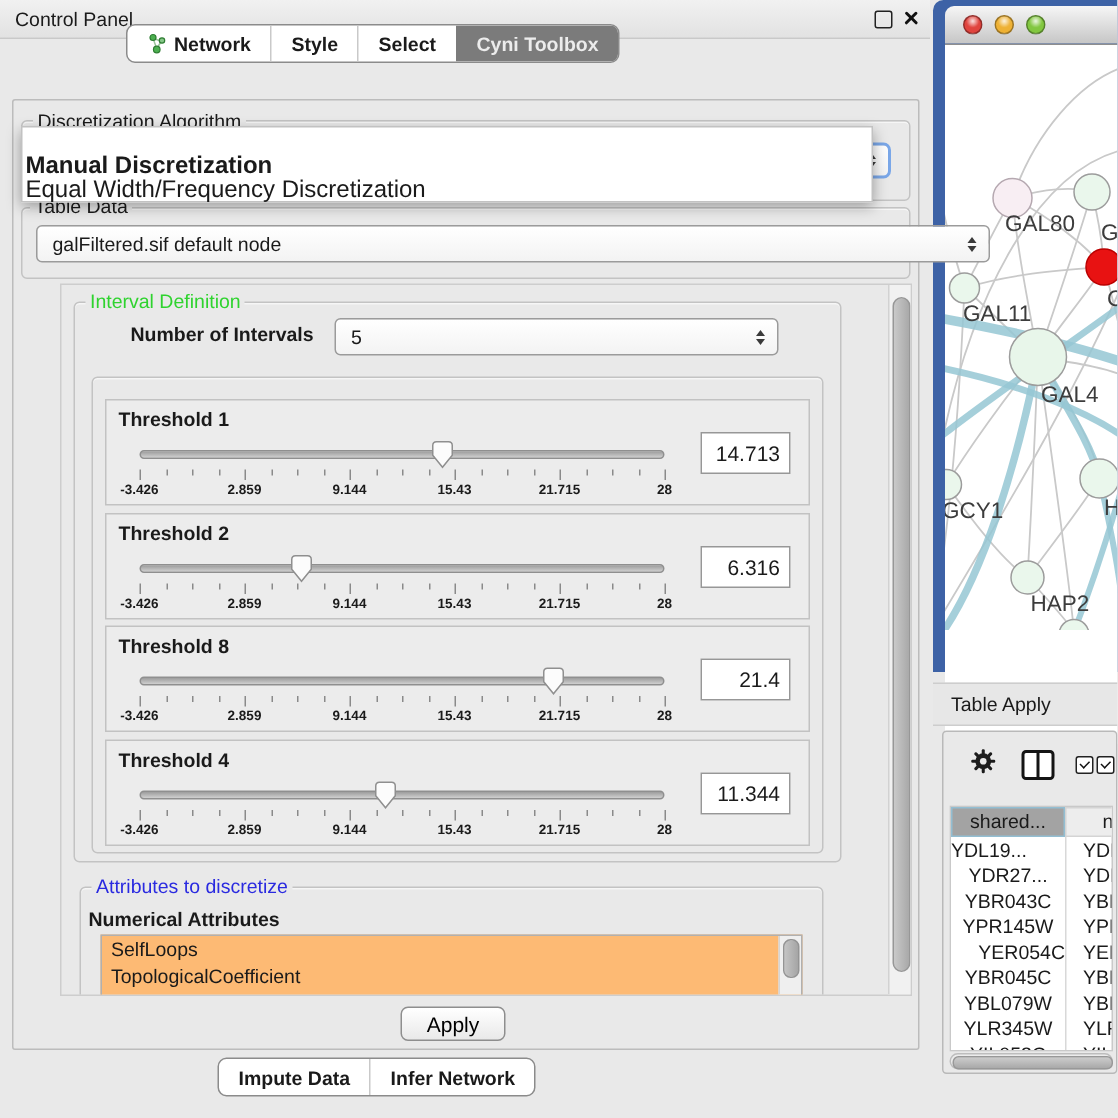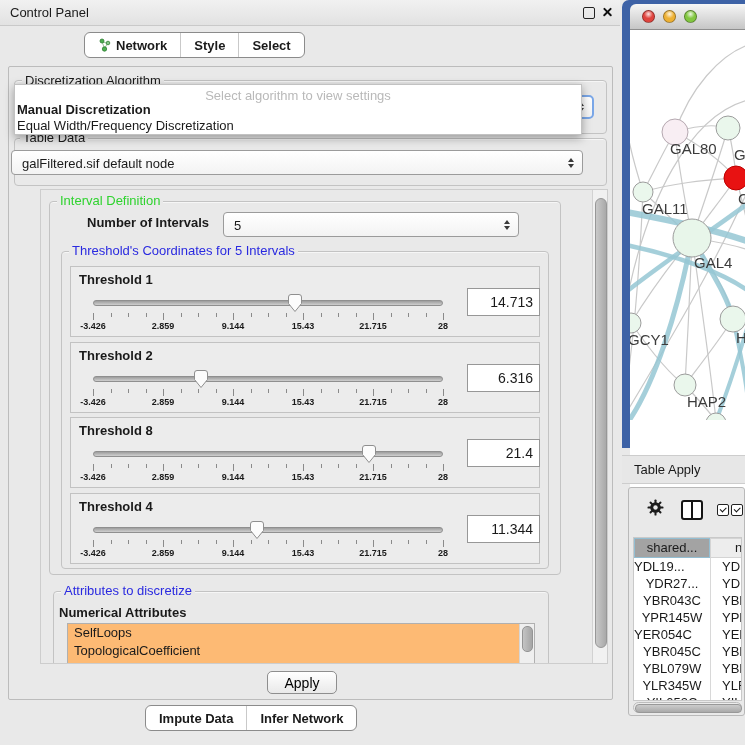--- a/index.html
+++ b/index.html
@@ -33,21 +33,21 @@
   .combo{position:absolute;background:linear-gradient(#ffffff,#f3f3f3);border:1px solid #9b9b9b;
     border-radius:4px;box-sizing:border-box;font-size:13px;z-index:1}
   .combo .val{position:absolute;left:10px;top:50%;transform:translateY(-50%);white-space:nowrap}
   .steppers{position:absolute;right:8px;top:50%;transform:translateY(-50%);display:flex;flex-direction:column;gap:2px}
   .tri-up{width:0;height:0;border-left:3.5px solid transparent;border-right:3.5px solid transparent;border-bottom:4.5px solid #3a3a3a}
   .tri-down{width:0;height:0;border-left:3.5px solid transparent;border-right:3.5px solid transparent;border-top:4.5px solid #3a3a3a}
 
   .popup{position:absolute;left:14px;top:84px;width:566px;height:49px;background:#fff;
     border:1px solid #c2c2c2;box-shadow:0 3px 9px rgba(0,0,0,.35);z-index:6}
   .popup-hint{position:absolute;top:3px;left:0;width:100%;text-align:center;font-size:13px;color:#b9b9b9}
-  .popup-opt{position:absolute;left:2px;font-size:13px;white-space:nowrap}
+  .popup-opt{position:absolute;left:2px;font-size:16px;white-space:nowrap}
   .popup-opt.o0{top:17px;font-weight:bold}
   .popup-opt.o1{top:33px}
 
   
   .scrollpanel{position:absolute;left:40px;top:189px;width:566px;height:473px;
     border:1px solid #cdcdcd;background:#e9e9e9;overflow:hidden}
   .vsb{position:absolute;left:551px;top:0;width:15px;height:473px;background:#f1f1f1;border-left:1px solid #d2d2d2}
   .vsb-thumb{position:absolute;left:2px;top:8px;width:10px;height:448px;border-radius:6px;
     background:linear-gradient(90deg,#c9c9c9,#a9a9a9);border:1px solid #979797}
 
@@ -55,21 +55,21 @@
 
   
   .th-panel{position:absolute;left:8px;width:470px;height:71px;background:#ececec;border:1px solid #c2c2c2;box-sizing:border-box}
   .th-title{position:absolute;left:8px;top:5px;font-size:13px;font-weight:bold}
   .th-track{position:absolute;left:22px;top:33px;width:350px;height:6px;border-radius:4px;
     background:linear-gradient(#9d9d9d,#cfcfcf);border:1px solid #8f8f8f;box-sizing:border-box}
   .th-thumb{position:absolute;top:26px;z-index:2}
   .tick{position:absolute;top:46px;width:1px;height:4px;background:#8a8a8a}
   .tick.major{height:7px}
   .tick-label{position:absolute;top:54px;transform:translateX(-50%);font-size:9px;font-weight:bold;white-space:nowrap}
-  .th-value{position:absolute;left:396px;top:21px;width:73px;height:28px;background:#fff;border:1px solid #979797;
+  .th-value{position:absolute;left:396px;top:21px;width:60px;height:28px;background:#fff;border:1px solid #979797;
     box-sizing:border-box;font-size:14px;line-height:26px;text-align:right;padding-right:6px}
 
   .attr-title{position:absolute;font-size:13px;font-weight:bold}
   .attr-list{position:absolute;background:#fdba74;border:1px solid #b0b0b0;overflow:hidden}
   .attr-item{height:18px;line-height:18px;font-size:13px;padding-left:6px;white-space:nowrap}
   .list-vsb{position:absolute;right:0;top:0;width:14px;height:100%;background:#efefef;border-left:1px solid #d5d5d5}
   .list-vsb-thumb{position:absolute;left:2px;top:2px;width:9px;height:24px;border-radius:5px;
     background:linear-gradient(90deg,#c4c4c4,#a5a5a5);border:1px solid #949494}
 
   .apply-btn{position:absolute;left:267px;top:671px;width:70px;height:23px;border:1px solid #8e8e8e;border-radius:5px;
@@ -107,62 +107,64 @@
 
 <div class="cp-titlebar">
   <span class="cp-title">Control Panel</span>
   <div class="float-ic"></div>
   <div class="close-ic">
       <i class="x1"></i>
       <i class="x2"></i>
     </div>
 </div>
 
-<div id="top-tabs" class="tabbar" style="left:84px;top:32px">
+<div id="top-tabs" class="tabbar" style="left:84px;top:16px">
     <div class="tab">
       <svg width="13" height="14" viewBox="0 0 13 14">
         <g stroke="#9bc49b" stroke-width="1">
           <line x1="4" y1="3.5" x2="9.5" y2="5.5"></line>
           <line x1="4" y1="3.5" x2="6.5" y2="10.5"></line>
           <line x1="9.5" y1="5.5" x2="6.5" y2="10.5"></line>
         </g>
         <circle cx="4" cy="3" r="2" fill="#4caf50" stroke="#2e7d32" stroke-width="0.8"></circle>
         <circle cx="10" cy="5" r="1.8" fill="#85c787" stroke="#2e7d32" stroke-width="0.8"></circle>
         <circle cx="6.5" cy="11" r="2.2" fill="#4caf50" stroke="#2e7d32" stroke-width="0.8"></circle>
       </svg>
       <span>Network</span>
     </div>
     <div class="tab">
       <span>Style</span>
     </div>
     <div class="tab">
       <span>Select</span>
     </div>
+    <div class="tab selected" style="background: rgb(123, 123, 123);">
+      <span>Cyni Toolbox</span>
+    </div>
   </div>
 
 <div class="outer-panel"></div>
 
 <div class="grp" style="left:14px;top:80px;width:591px;height:52px"></div>
 <div class="grp-label" style="left:22px;top:74px">Discretization Algorithm</div>
 <div class="combo" id="algo-combo" style="left: 24px; top: 95px; width: 570px; height: 24px; border-width: 2px; border-radius: 5px; border-color: rgb(122, 167, 232);">
   <div class="steppers">
       <div class="tri-up"></div>
       <div class="tri-down"></div>
     </div>
 </div>
 
 <div class="popup">
-  <div class="popup-hint">Select algorithm to view settings</div>
   <div class="popup-opt o0">Manual Discretization</div>
   <div class="popup-opt o1">Equal Width/Frequency Discretization</div>
 </div>
 
 <div class="grp" style="left:14px;top:138px;width:591px;height:46px"></div>
 <div class="grp-label" style="left:20px;top:131px">Table Data</div>
-<div class="combo" style="left:11px;top:150px;width:572px;height:25px">
+<div class="combo" style="left:24px;top:150px;width:636px;height:25px">
   <span class="val">galFiltered.sif default node</span>
   <div class="steppers">
       <div class="tri-up"></div>
       <div class="tri-down"></div>
     </div>
 </div>
 
 <div class="scrollpanel">
 
   <div class="grp" style="left:8px;top:11px;width:510px;height:372px"></div>
@@ -312,21 +314,20 @@
         <div class="tick" style="left: 354.5px;"></div>
         <div class="tick major" style="left: 372px;"></div>
         <div class="tick-label" style="left: 22px;">-3.426</div>
         <div class="tick-label" style="left: 92px;">2.859</div>
         <div class="tick-label" style="left: 162px;">9.144</div>
         <div class="tick-label" style="left: 232px;">15.43</div>
         <div class="tick-label" style="left: 302px;">21.715</div>
         <div class="tick-label" style="left: 372px;">28</div>
       </div>
     </div>
-  <div class="grp-label lbl-blue" style="left: 28px; top: 54px; color: rgb(42, 42, 224);">Threshold's Coordinates for 5 Intervals</div>
 
   <div class="grp" style="left:12px;top:401px;width:494px;height:90px"></div>
   <div class="grp-label lbl-blue" style="left: 20px; top: 394px; color: rgb(42, 42, 224);">Attributes to discretize</div>
   <div class="attr-title" style="left:18px;top:415px">Numerical Attributes</div>
   <div class="attr-list" id="attr-list" style="left:26px;top:433px;width:466px;height:60px">
     <div class="attr-item">SelfLoops</div>
       <div class="attr-item">TopologicalCoefficient</div>
       <div class="attr-item">BetweennessCentrality</div>
       <div class="list-vsb">
         <div class="list-vsb-thumb"></div>
@@ -433,21 +434,21 @@
   <div class="tp-hcell" style="left: 0px; width: 76px; background: #a3a3a3; border: 1px solid rgb(147, 190, 210);">shared...</div>
       <div class="tp-hcell" style="left: 76px; width: 76px; background: rgb(237, 237, 237); border: 1px solid rgb(212, 212, 212); text-align: left; padding-left: 24px;">name</div>
       <div class="tp-row-cell" style="top: 20px; left: 0px; width: 76px; text-align: left;">YDL19...</div>
       <div class="tp-row-cell" style="top: 20px; left: 88px;">YDL1</div>
       <div class="tp-row-cell" style="top: 37px; left: 0px; width: 76px; text-align: center;">YDR27...</div>
       <div class="tp-row-cell" style="top: 37px; left: 88px;">YDR2</div>
       <div class="tp-row-cell" style="top: 54px; left: 0px; width: 76px; text-align: center;">YBR043C</div>
       <div class="tp-row-cell" style="top: 54px; left: 88px;">YBR0</div>
       <div class="tp-row-cell" style="top: 71px; left: 0px; width: 76px; text-align: center;">YPR145W</div>
       <div class="tp-row-cell" style="top: 71px; left: 88px;">YPR1</div>
-      <div class="tp-row-cell" style="top: 88px; left: 0px; width: 76px; text-align: left;">YER054C</div>
+      <div class="tp-row-cell" style="top: 88px; left: 0px; width: 76px; text-align: right;">YER054C</div>
       <div class="tp-row-cell" style="top: 88px; left: 88px;">YER0</div>
       <div class="tp-row-cell" style="top: 105px; left: 0px; width: 76px; text-align: center;">YBR045C</div>
       <div class="tp-row-cell" style="top: 105px; left: 88px;">YBR0</div>
       <div class="tp-row-cell" style="top: 122px; left: 0px; width: 76px; text-align: center;">YBL079W</div>
       <div class="tp-row-cell" style="top: 122px; left: 88px;">YBL0</div>
       <div class="tp-row-cell" style="top: 139px; left: 0px; width: 76px; text-align: center;">YLR345W</div>
       <div class="tp-row-cell" style="top: 139px; left: 88px;">YLR3</div>
       <div class="tp-row-cell" style="top: 156px; left: 0px; width: 76px; text-align: center;">YIL053C</div>
       <div class="tp-row-cell" style="top: 156px; left: 88px;">YIL0</div>
     </div>

